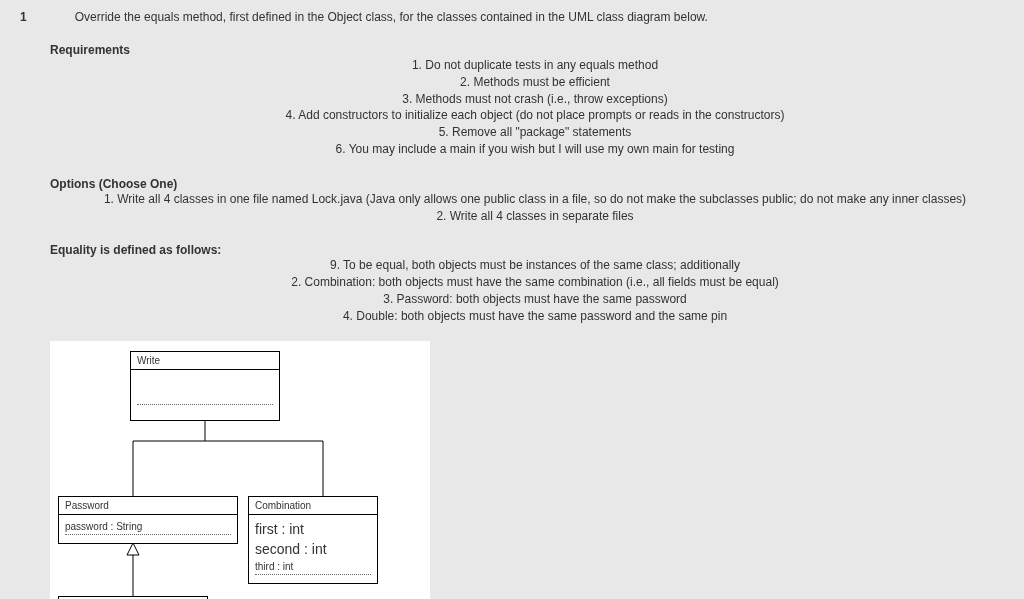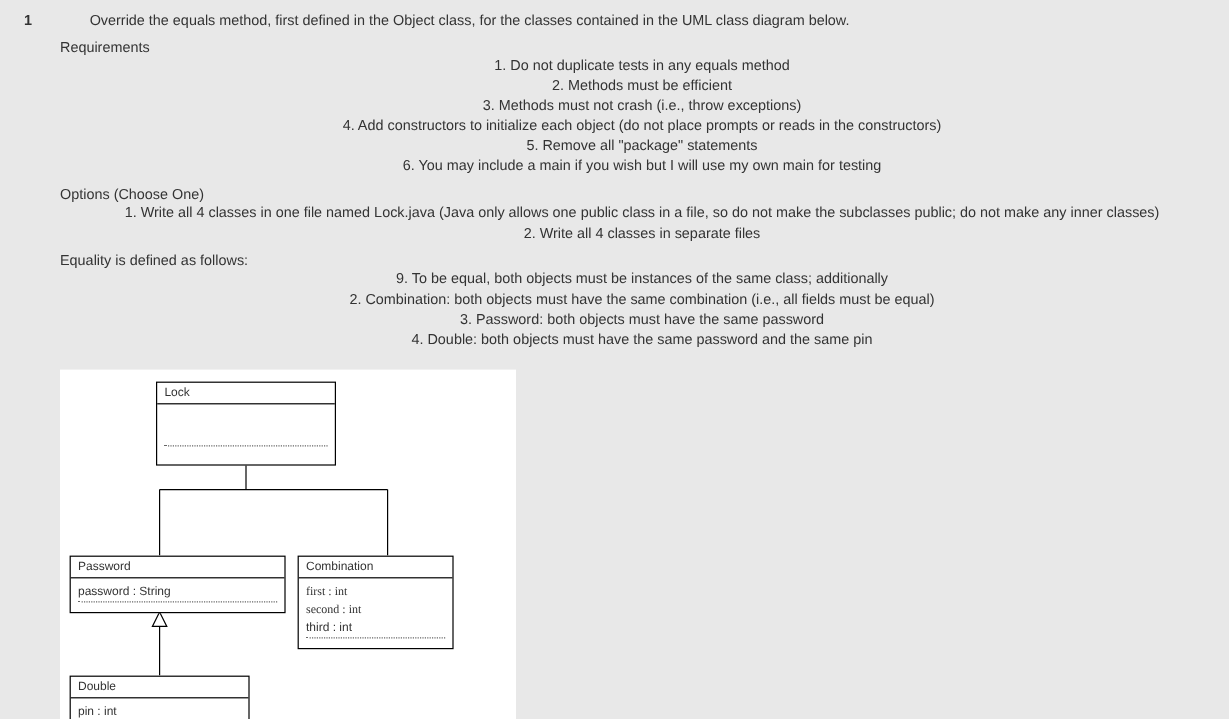--- a/index.html
+++ b/index.html
@@ -25,23 +25,23 @@
       font-size: 12px;
     }
     .question-text {
       font-size: 12px;
       margin-left: 28px;
     }
     .content {
       margin-left: 30px;
     }
     .section-title {
-      font-weight: normal;
-      font-size: 12px;
-      margin-top: 8px;
+      font-weight: bold;
+      font-size: 12px;
+      margin-top: 19px;
     }
     .requirement-list {
       margin-left: 16px;
       text-align: center;
     }
     .requirement-item {
       font-size: 12px;
       line-height: 1.4;
     }
     .uml-container {
@@ -67,22 +67,21 @@
       padding: 3px 6px;
       min-height: 14px;
     }
     .uml-attr {
       border-bottom: 1px dotted #666;
       padding: 2px 0;
       font-size: 10px;
     }
     .uml-attr-clean {
       padding: 2px 0;
-      font-size: 10px;
-      font-family: Liberation Serif, serif;
+      font-size: 14px;
     }
     .lock-box {
       top: 10px;
       left: 80px;
       width: 150px;
     }
     .lock-box .uml-body {
       height: 28px;
       border-bottom: 1px dotted #666;
       margin: 3px 6px;
@@ -163,21 +162,21 @@
       <line x1="83" y1="100" x2="83" y2="155" stroke="#000" stroke-width="1"></line>
 
       <line x1="273" y1="100" x2="273" y2="155" stroke="#000" stroke-width="1"></line>
 
       <polygon points="83,202 77,214 89,214" fill="#fff" stroke="#000" stroke-width="1"></polygon>
 
       <line x1="83" y1="214" x2="83" y2="255" stroke="#000" stroke-width="1"></line>
     </svg>
 
     <div class="uml-box lock-box">
-      <div class="uml-title">Lock</div>
+      <div class="uml-title">Write</div>
       <div class="uml-body-outer">
         <div class="uml-body"></div>
       </div>
     </div>
 
     <div class="uml-box password-box">
       <div class="uml-title">Password</div>
       <div class="attr-wrap">
         <div class="uml-attr">password : String</div>
       </div>

